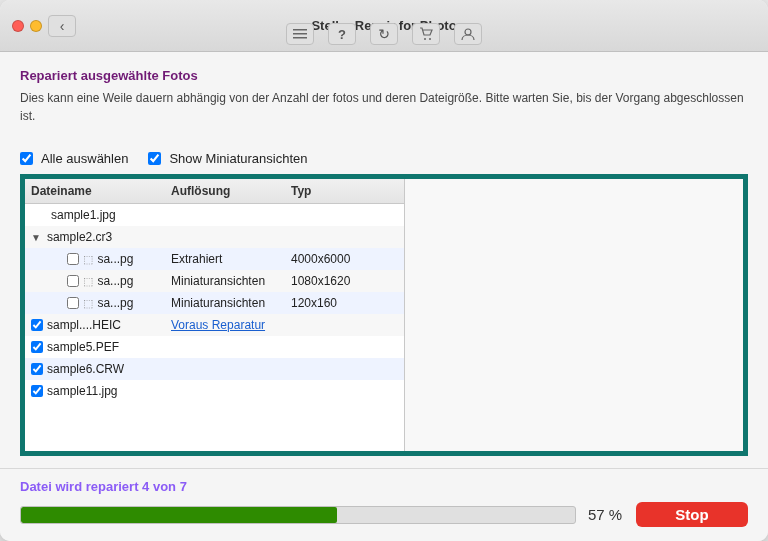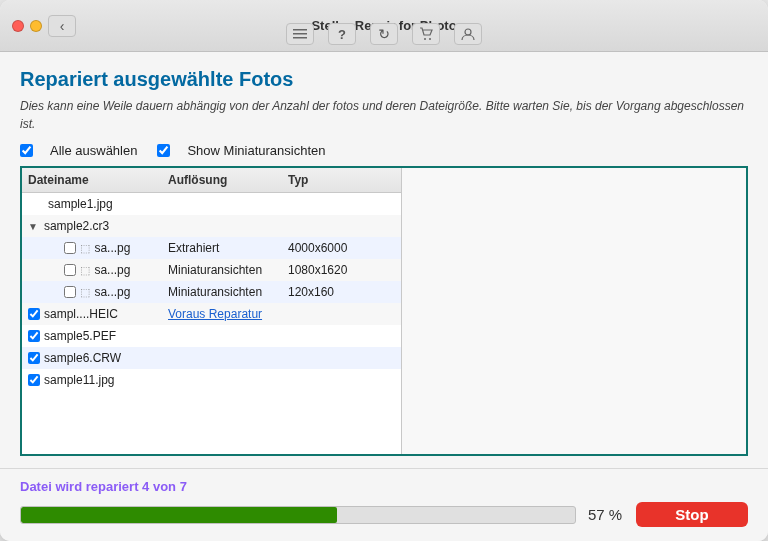--- a/index.html
+++ b/index.html
@@ -97,56 +97,55 @@
     
     .content {
       flex: 1;
       background: #f5f5f5;
       padding: 16px 20px 12px 20px;
       display: flex;
       flex-direction: column;
       overflow: hidden;
     }
     .section-title {
-      font-size: 20px;
+      font-size: 13px;
       font-weight: 700;
-      color: #0369a1;
+      color: #701a75;
       margin-bottom: 6px;
     }
     .section-desc {
       font-size: 12px;
       color: #444;
-      margin-bottom: 10px;
+      margin-bottom: 26px;
       line-height: 1.5;
-      font-style: italic;
     }
     .checkboxes-row {
       display: flex;
       align-items: center;
       gap: 20px;
       margin-bottom: 8px;
     }
     .checkbox-label {
       display: flex;
       align-items: center;
-      gap: 17px;
+      gap: 8px;
       font-size: 13px;
       color: #222;
       cursor: pointer;
     }
     .checkbox-label input[type="checkbox"] {
       width: 13px;
       height: 13px;
       cursor: pointer;
     }
     
     .table-container {
       flex: 1;
       display: flex;
-      border: 2px solid #0f766e;
+      border: 5px solid #0f766e;
       background: #fff;
       overflow: hidden;
     }
     .file-table {
       width: 380px;
       border-right: 1px solid #c8c8c8;
       overflow-y: auto;
       flex-shrink: 0;
     }
     .table-header {

